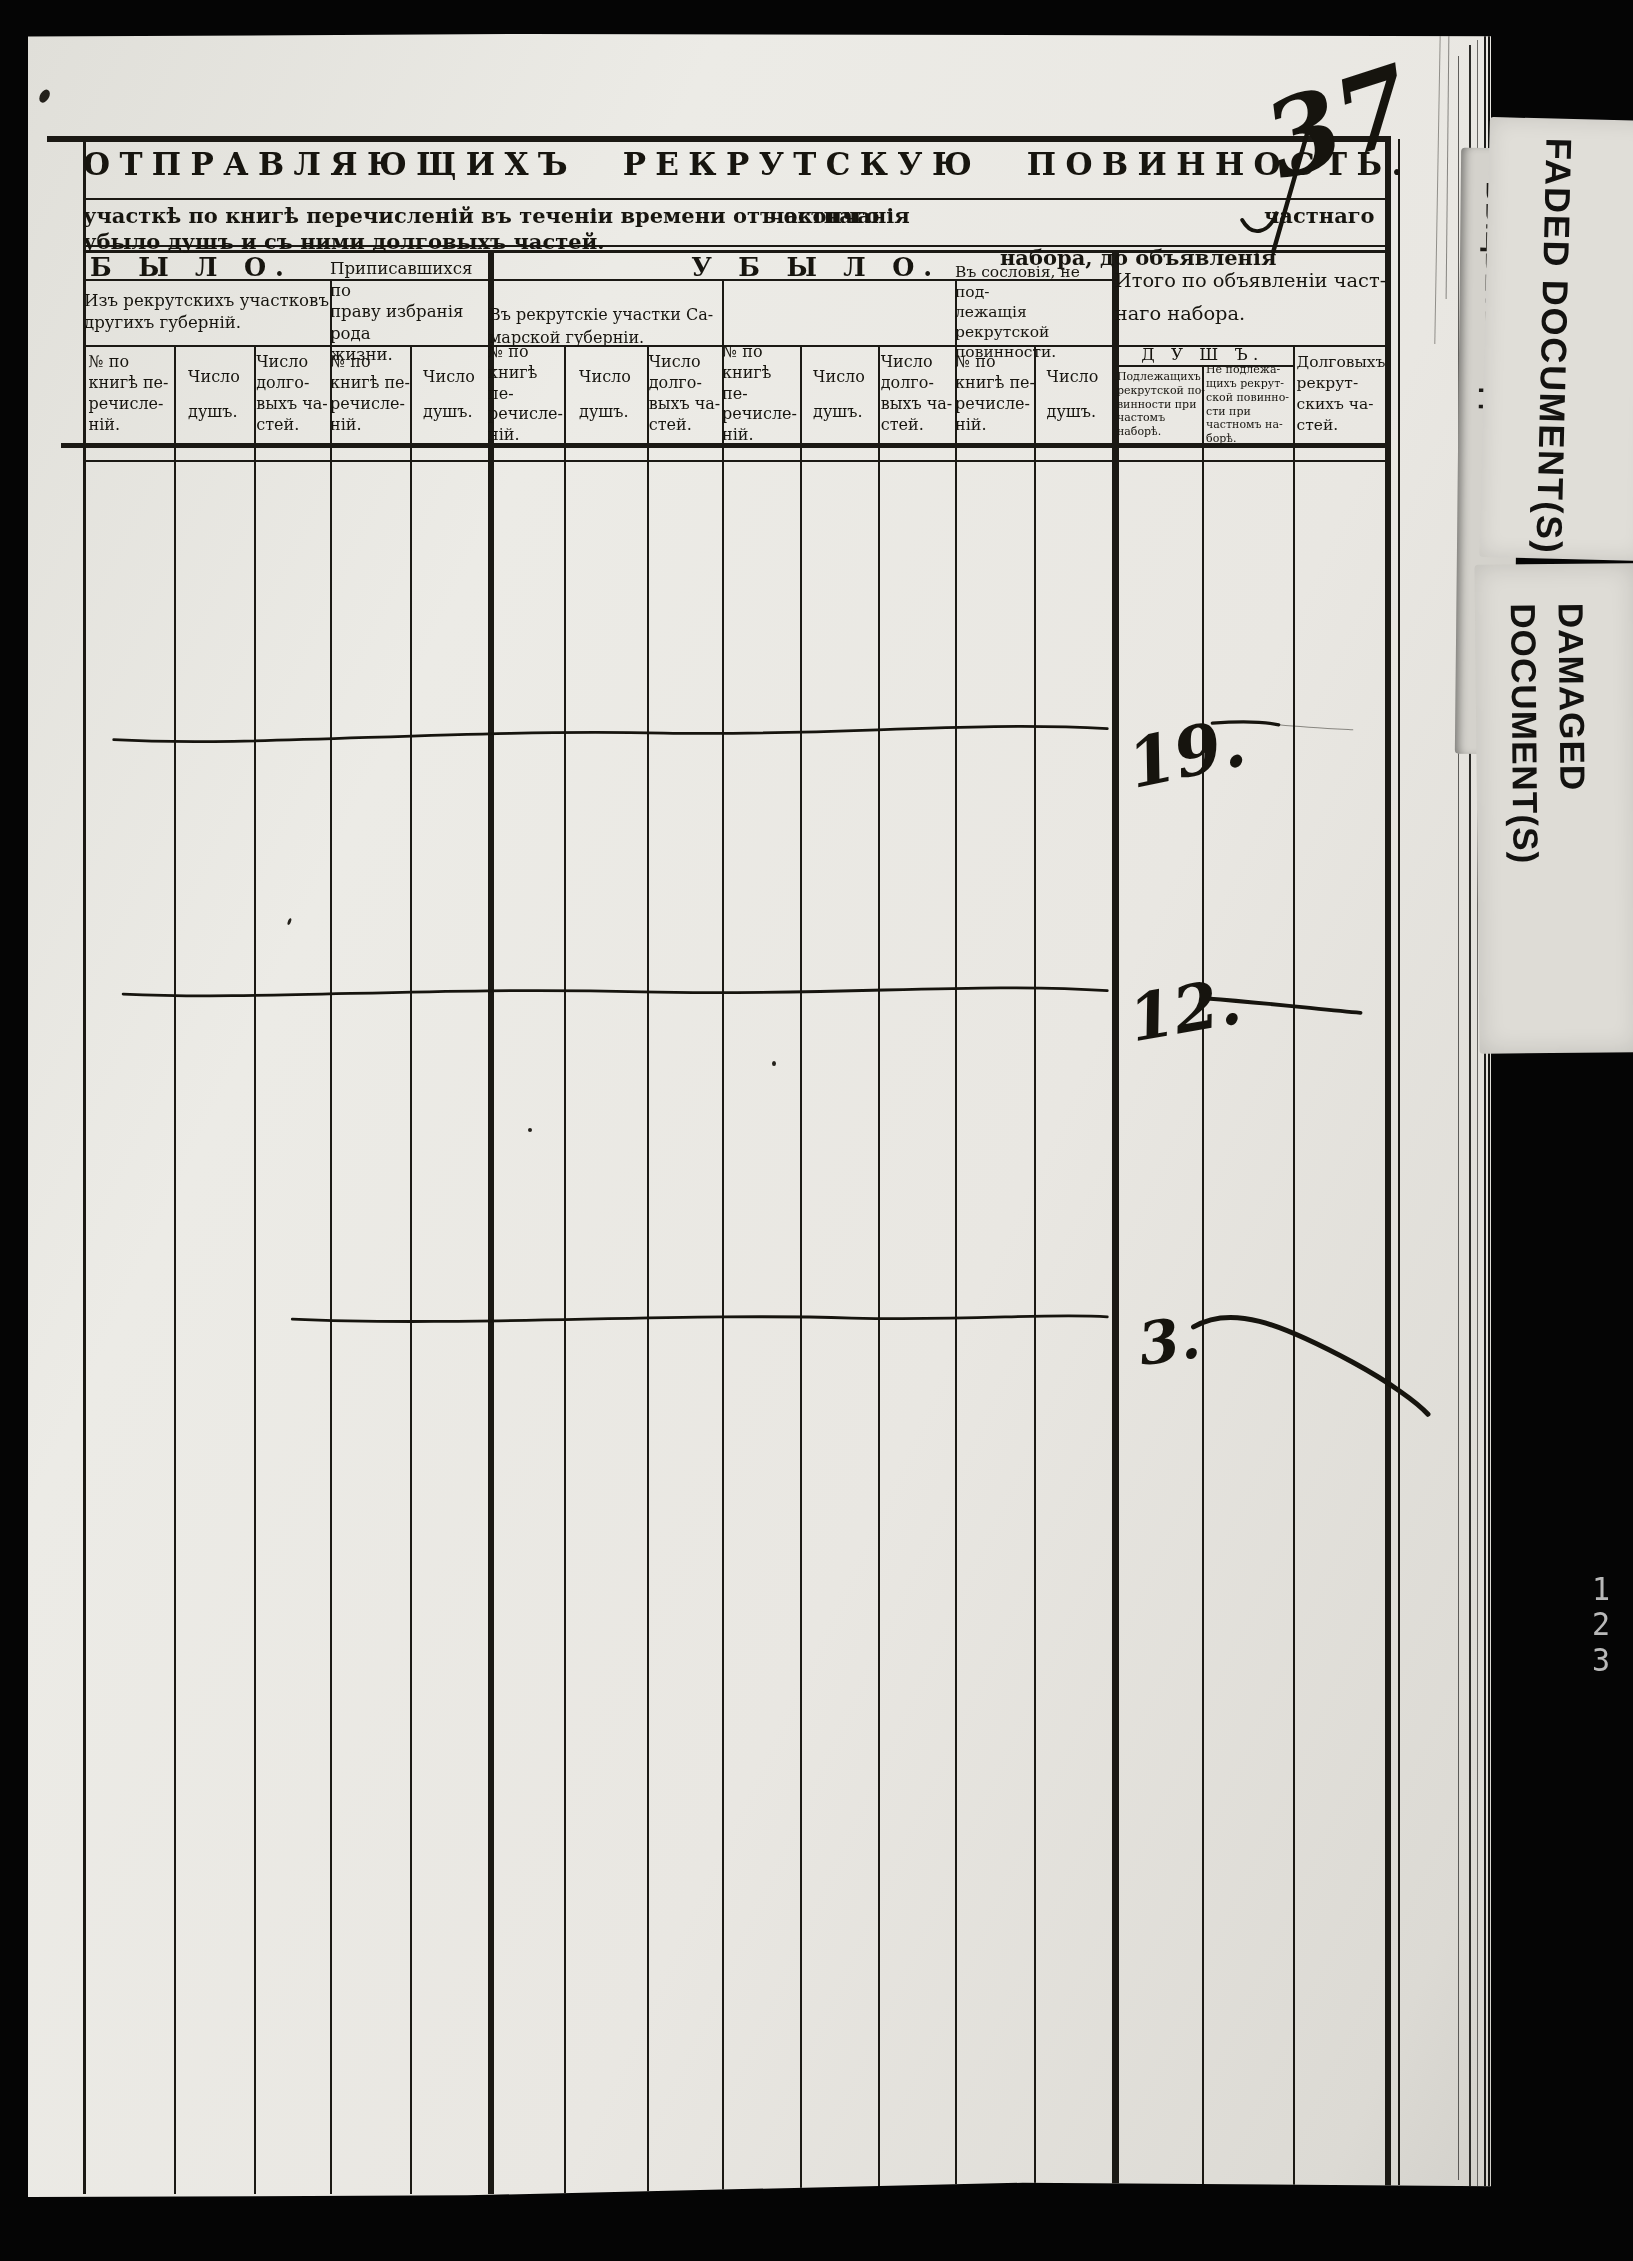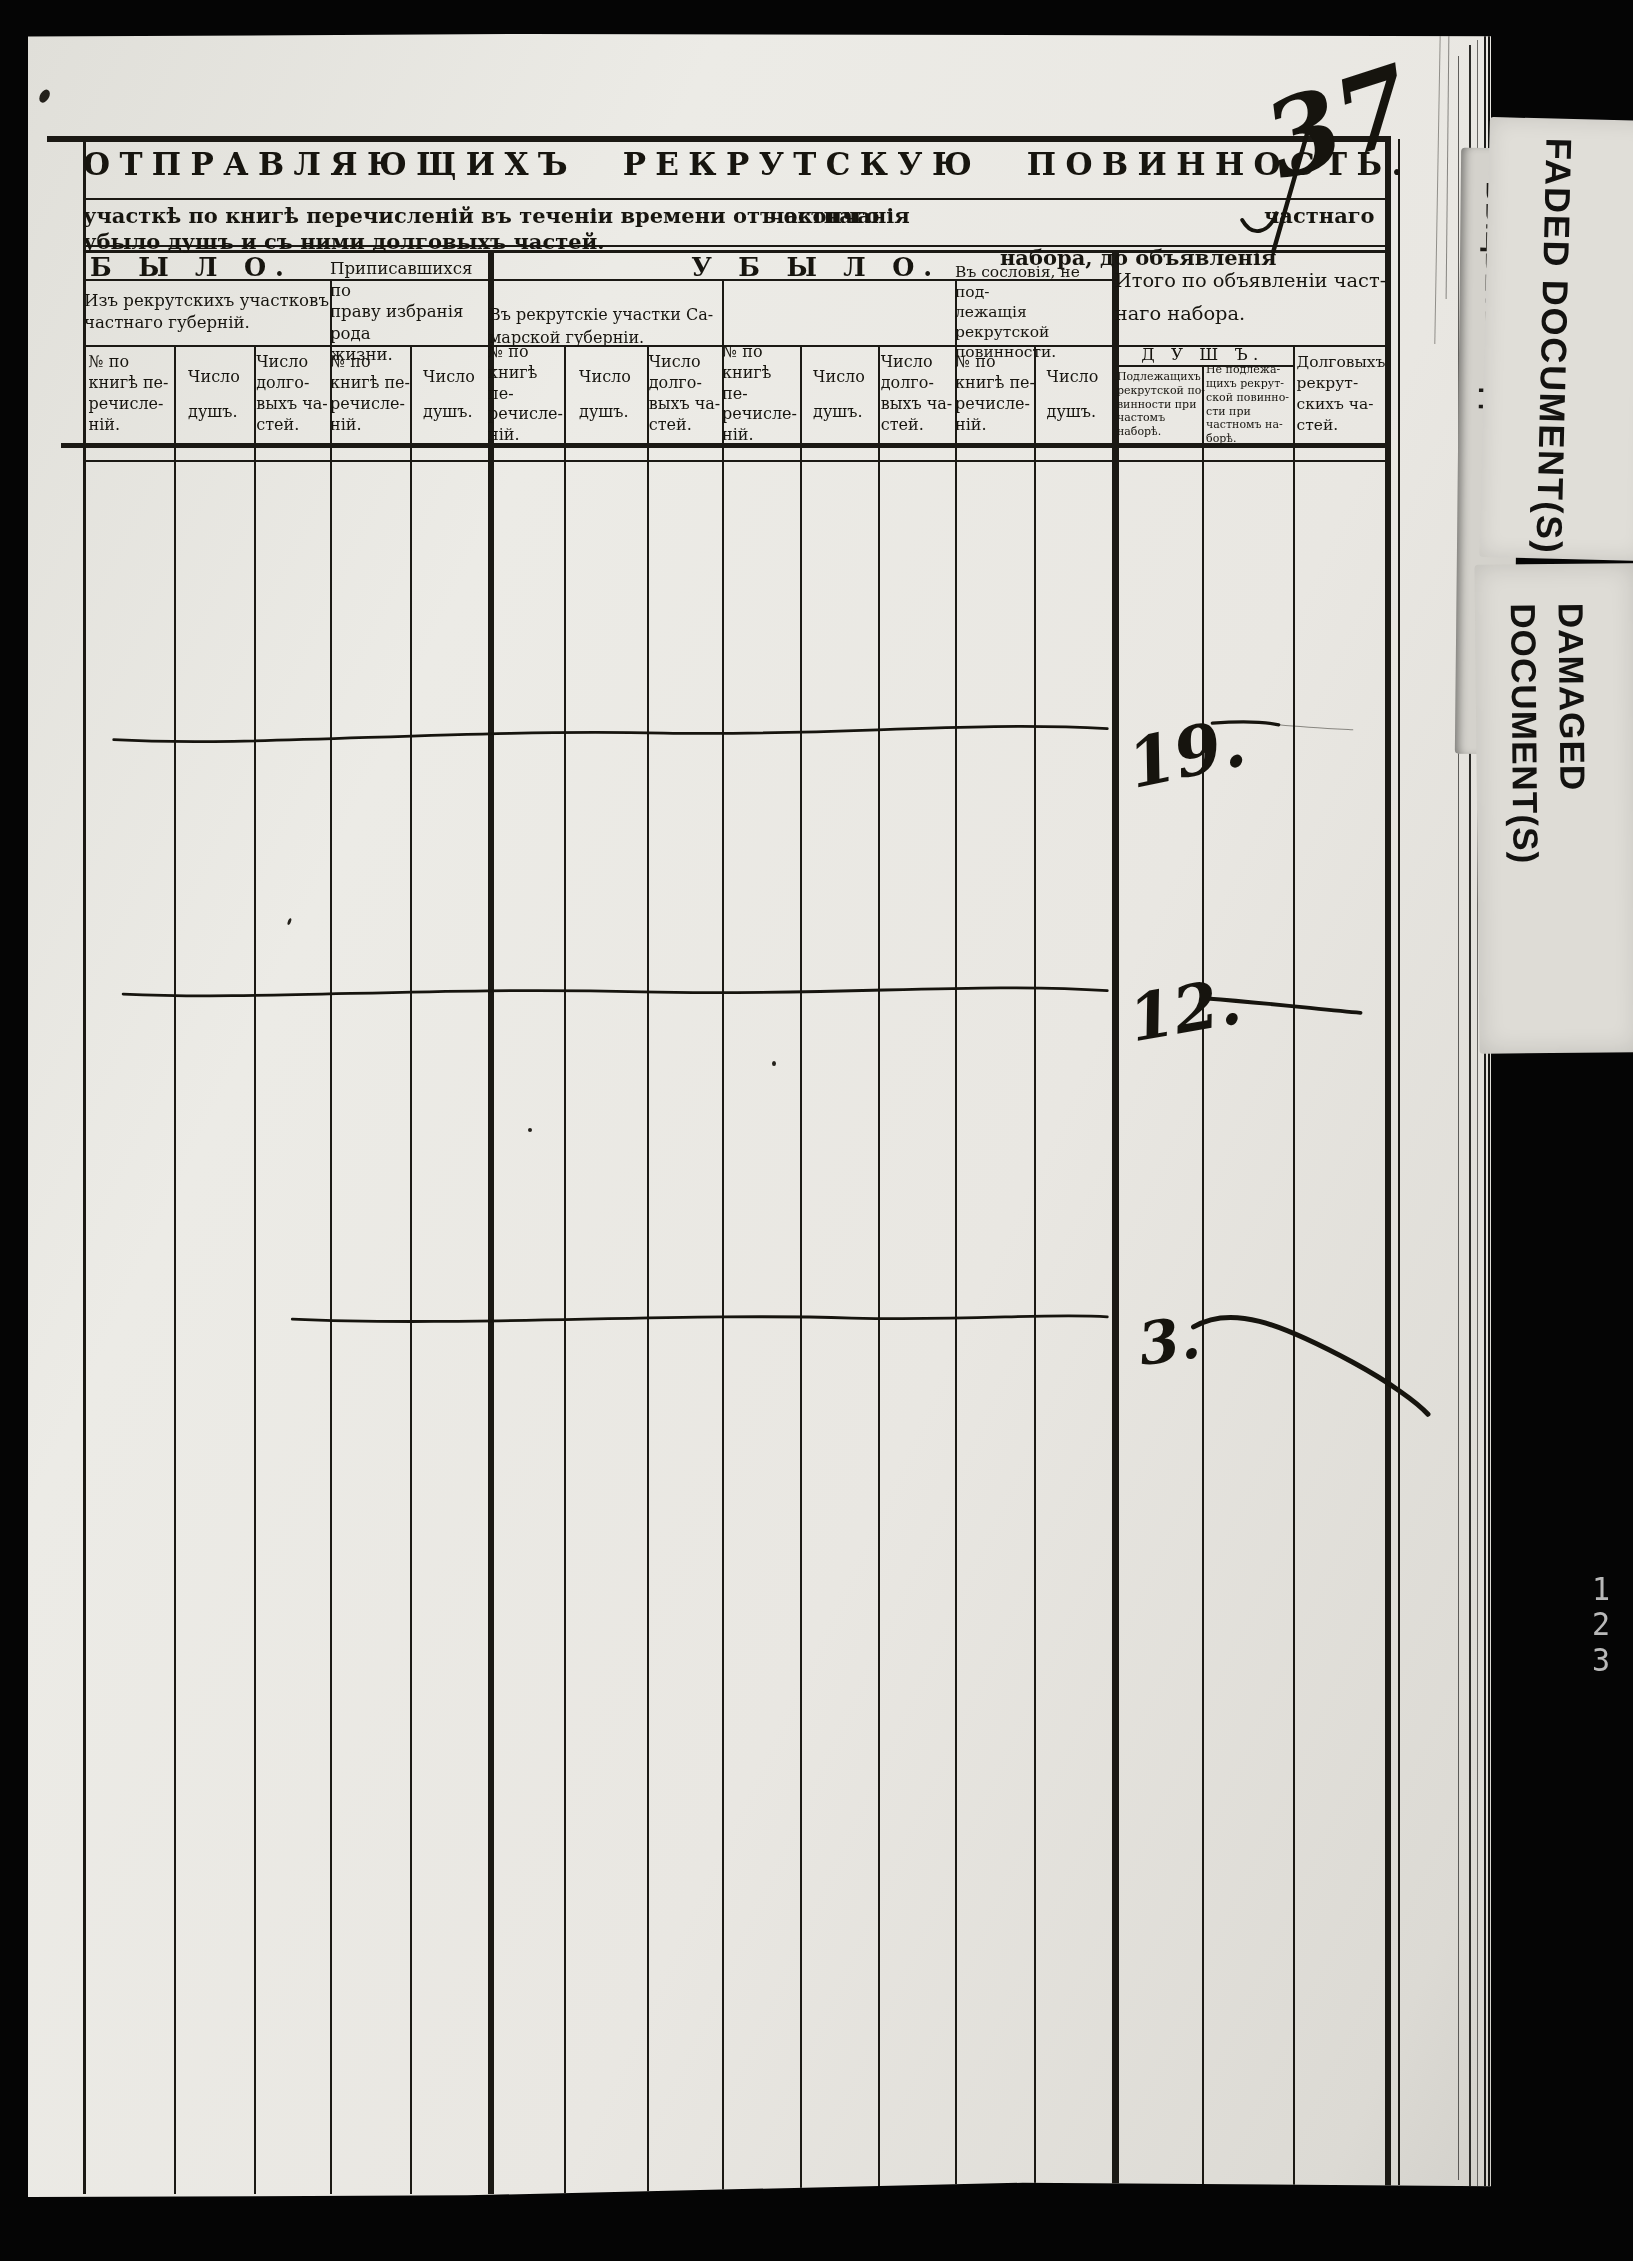--- a/index.html
+++ b/index.html
@@ -82,21 +82,21 @@
     <span class="sub" style="left:55px;top:169px;">участкѣ по книгѣ перечисленій въ теченіи времени отъ окончанія</span>
     <span class="sub" style="left:741px;top:169px;">частнаго</span>
     <span class="sub" style="left:972px;top:169px;margin-top:42px;">набора, до объявленія</span>
     <span class="sub" style="left:1236px;top:169px;">частнаго</span>
     <span class="sub" style="left:55px;top:195px;">убыло душъ и съ ними долговыхъ частей.</span>
 
     <div class="band" style="left:62px;top:218px;font-size:25.4px;letter-spacing:8.8px;">Б Ы Л О.</div>
     <div class="band" style="left:460px;top:218px;width:624px;text-align:center;font-size:25.4px;letter-spacing:8.8px;padding-left:16px;">У Б Ы Л О.</div>
 
     <div class="cell" style="left:55px;top:245px;width:247px;height:66px;font-size:16.6px;line-height:1.35;">Изъ рекрутскихъ участковъ
-частнаго губерній.</div>
+другихъ губерній.</div>
     <div class="cell" style="left:302px;top:245px;width:158px;height:66px;font-size:16.6px;line-height:1.3;">Приписавшихся по
 праву избранія рода
 жизни.</div>
     <div class="cell" style="left:456px;top:245px;width:234px;height:75px;font-size:16px;line-height:1.4;margin-top:10px;">Въ рекрутскіе участки Са-
 марской губерніи.</div>
     <div class="cell" style="left:927px;top:245px;width:157px;height:66px;font-size:15.5px;line-height:1.3;">Въ сословія, не под-
 лежащія рекрутской
 повинности.</div>
 
     <div class="cell" style="left:1084px;top:216px;width:277px;height:95px;font-size:19.4px;line-height:1.7;">Итого по объявленіи част-

